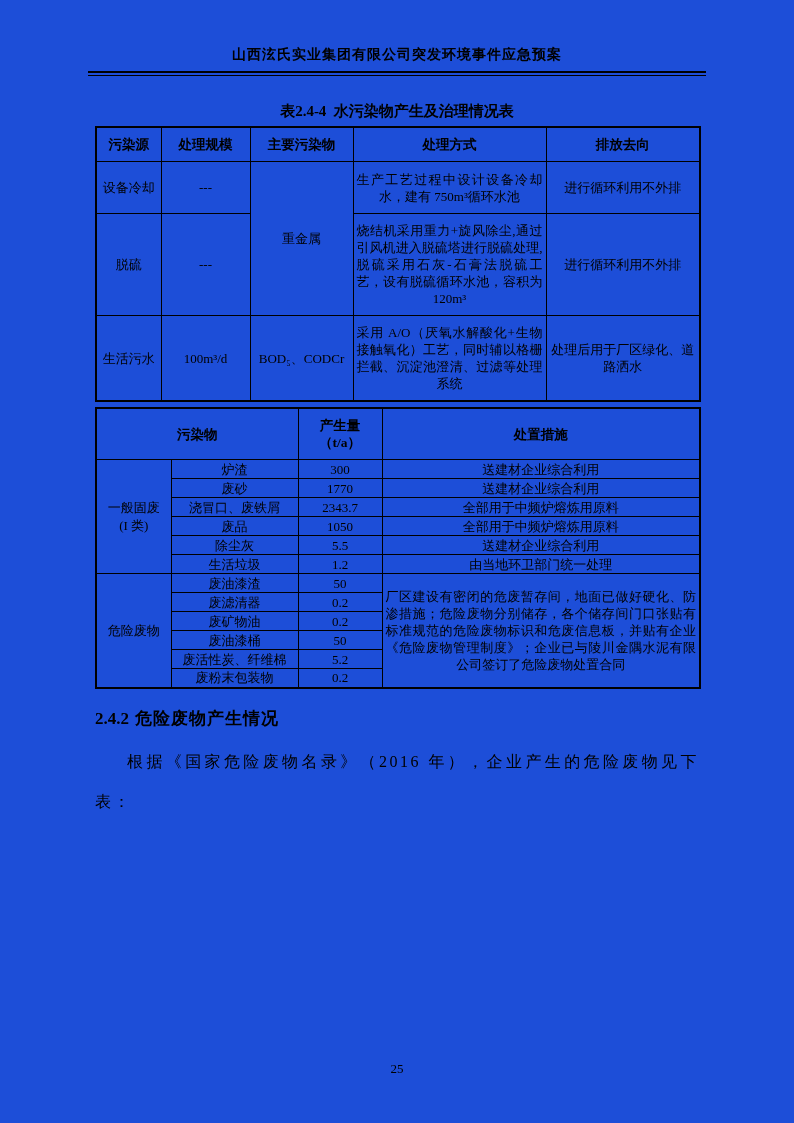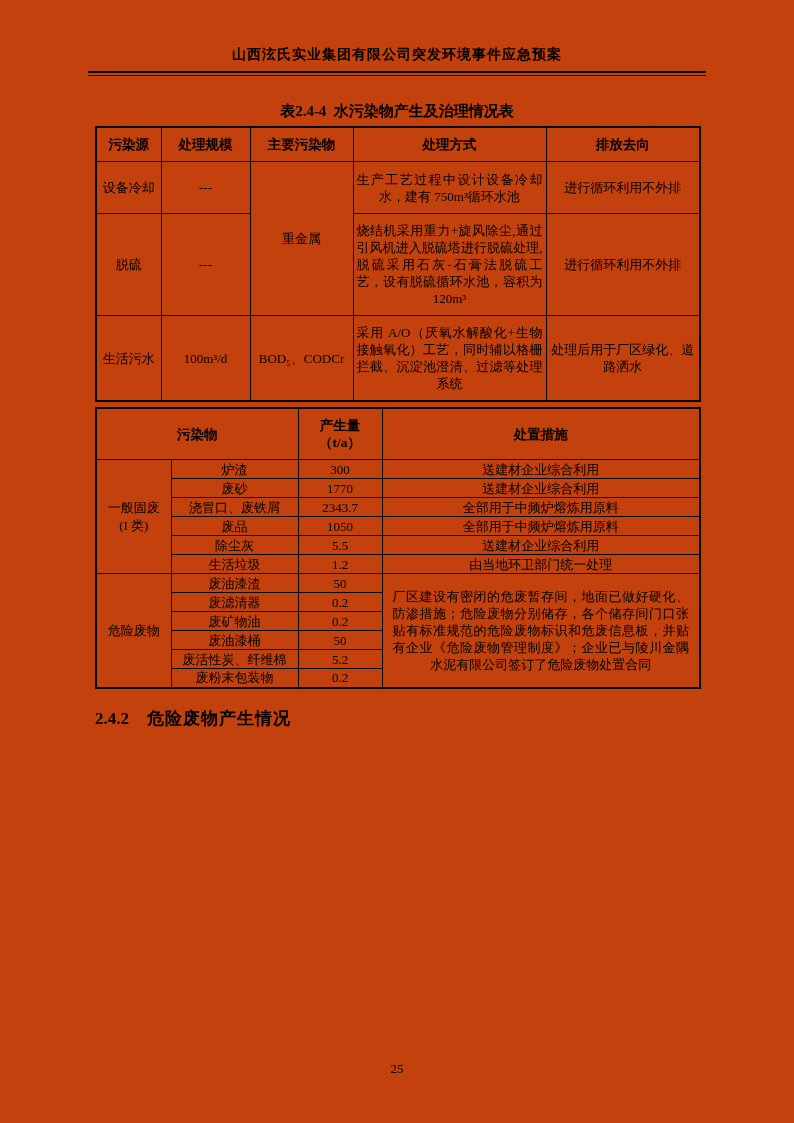--- a/index.html
+++ b/index.html
@@ -6,21 +6,21 @@
   html, body { background: #ffffff; }
   body {
     font-family: "Liberation Serif", "DejaVu Serif", serif;
     color: #000;
   }
   .page {
     position: relative;
     width: 794px;
     height: 1123px;
     margin: 0 auto;
-    background: #c2410c;
+    background: #1d4ed8;
     overflow: hidden;
   }
   
   .doc-header {
     padding-top: 46px;
     text-align: center;
     font-weight: bold;
     font-size: 14px;
     letter-spacing: 1px;
   }
@@ -73,31 +73,31 @@
 
   
   .t1-hdr  { height: 26px; }
   .t1-r1   { height: 52px; }
   .t1-r2   { height: 88px; }
   .t1-r3   { height: 84px; }
 
   
   .t2-hdr  { height: 38px; }
   .t2-row  { height: 19px; }
-  .t2-row td { padding: 0 10px; }
+  .t2-row td { padding: 0 3px; }
   .qty-hdr div { line-height: 17px; }
   .group-label span { display: block; line-height: 18px; }
 
   
   .section-heading {
     margin-top: 18px;
     font-weight: bold;
     font-size: 17px;
   }
-  .section-heading .sec-title { margin-left: 18px; letter-spacing: 1px; font-family: Liberation Mono, monospace; }
+  .section-heading .sec-title { margin-left: 6px; letter-spacing: 1px; font-family: Liberation Mono, monospace; }
   .body-paragraph {
     margin-top: 12px;
     font-size: 16px;
     line-height: 40px;
     text-indent: 2em;
     text-align: justify;
     letter-spacing: 2.5px;
   }
 
   .page-number {
@@ -242,18 +242,19 @@
         <td>废粉末包装物</td>
         <td>0.2</td>
       </tr>
     </tbody>
       </table>
 
     <div class="section-heading">
       <span class="sec-number">2.4.2</span><span class="sec-title">危险废物产生情况</span>
     </div>
 
+    <div class="body-paragraph">根据《国家危险废物名录》（2016 年），企业产生的危险废物见下表：</div>
 
   </div>
 
   <div class="page-number">25</div>
 
 </div>
 
 </body></html>

